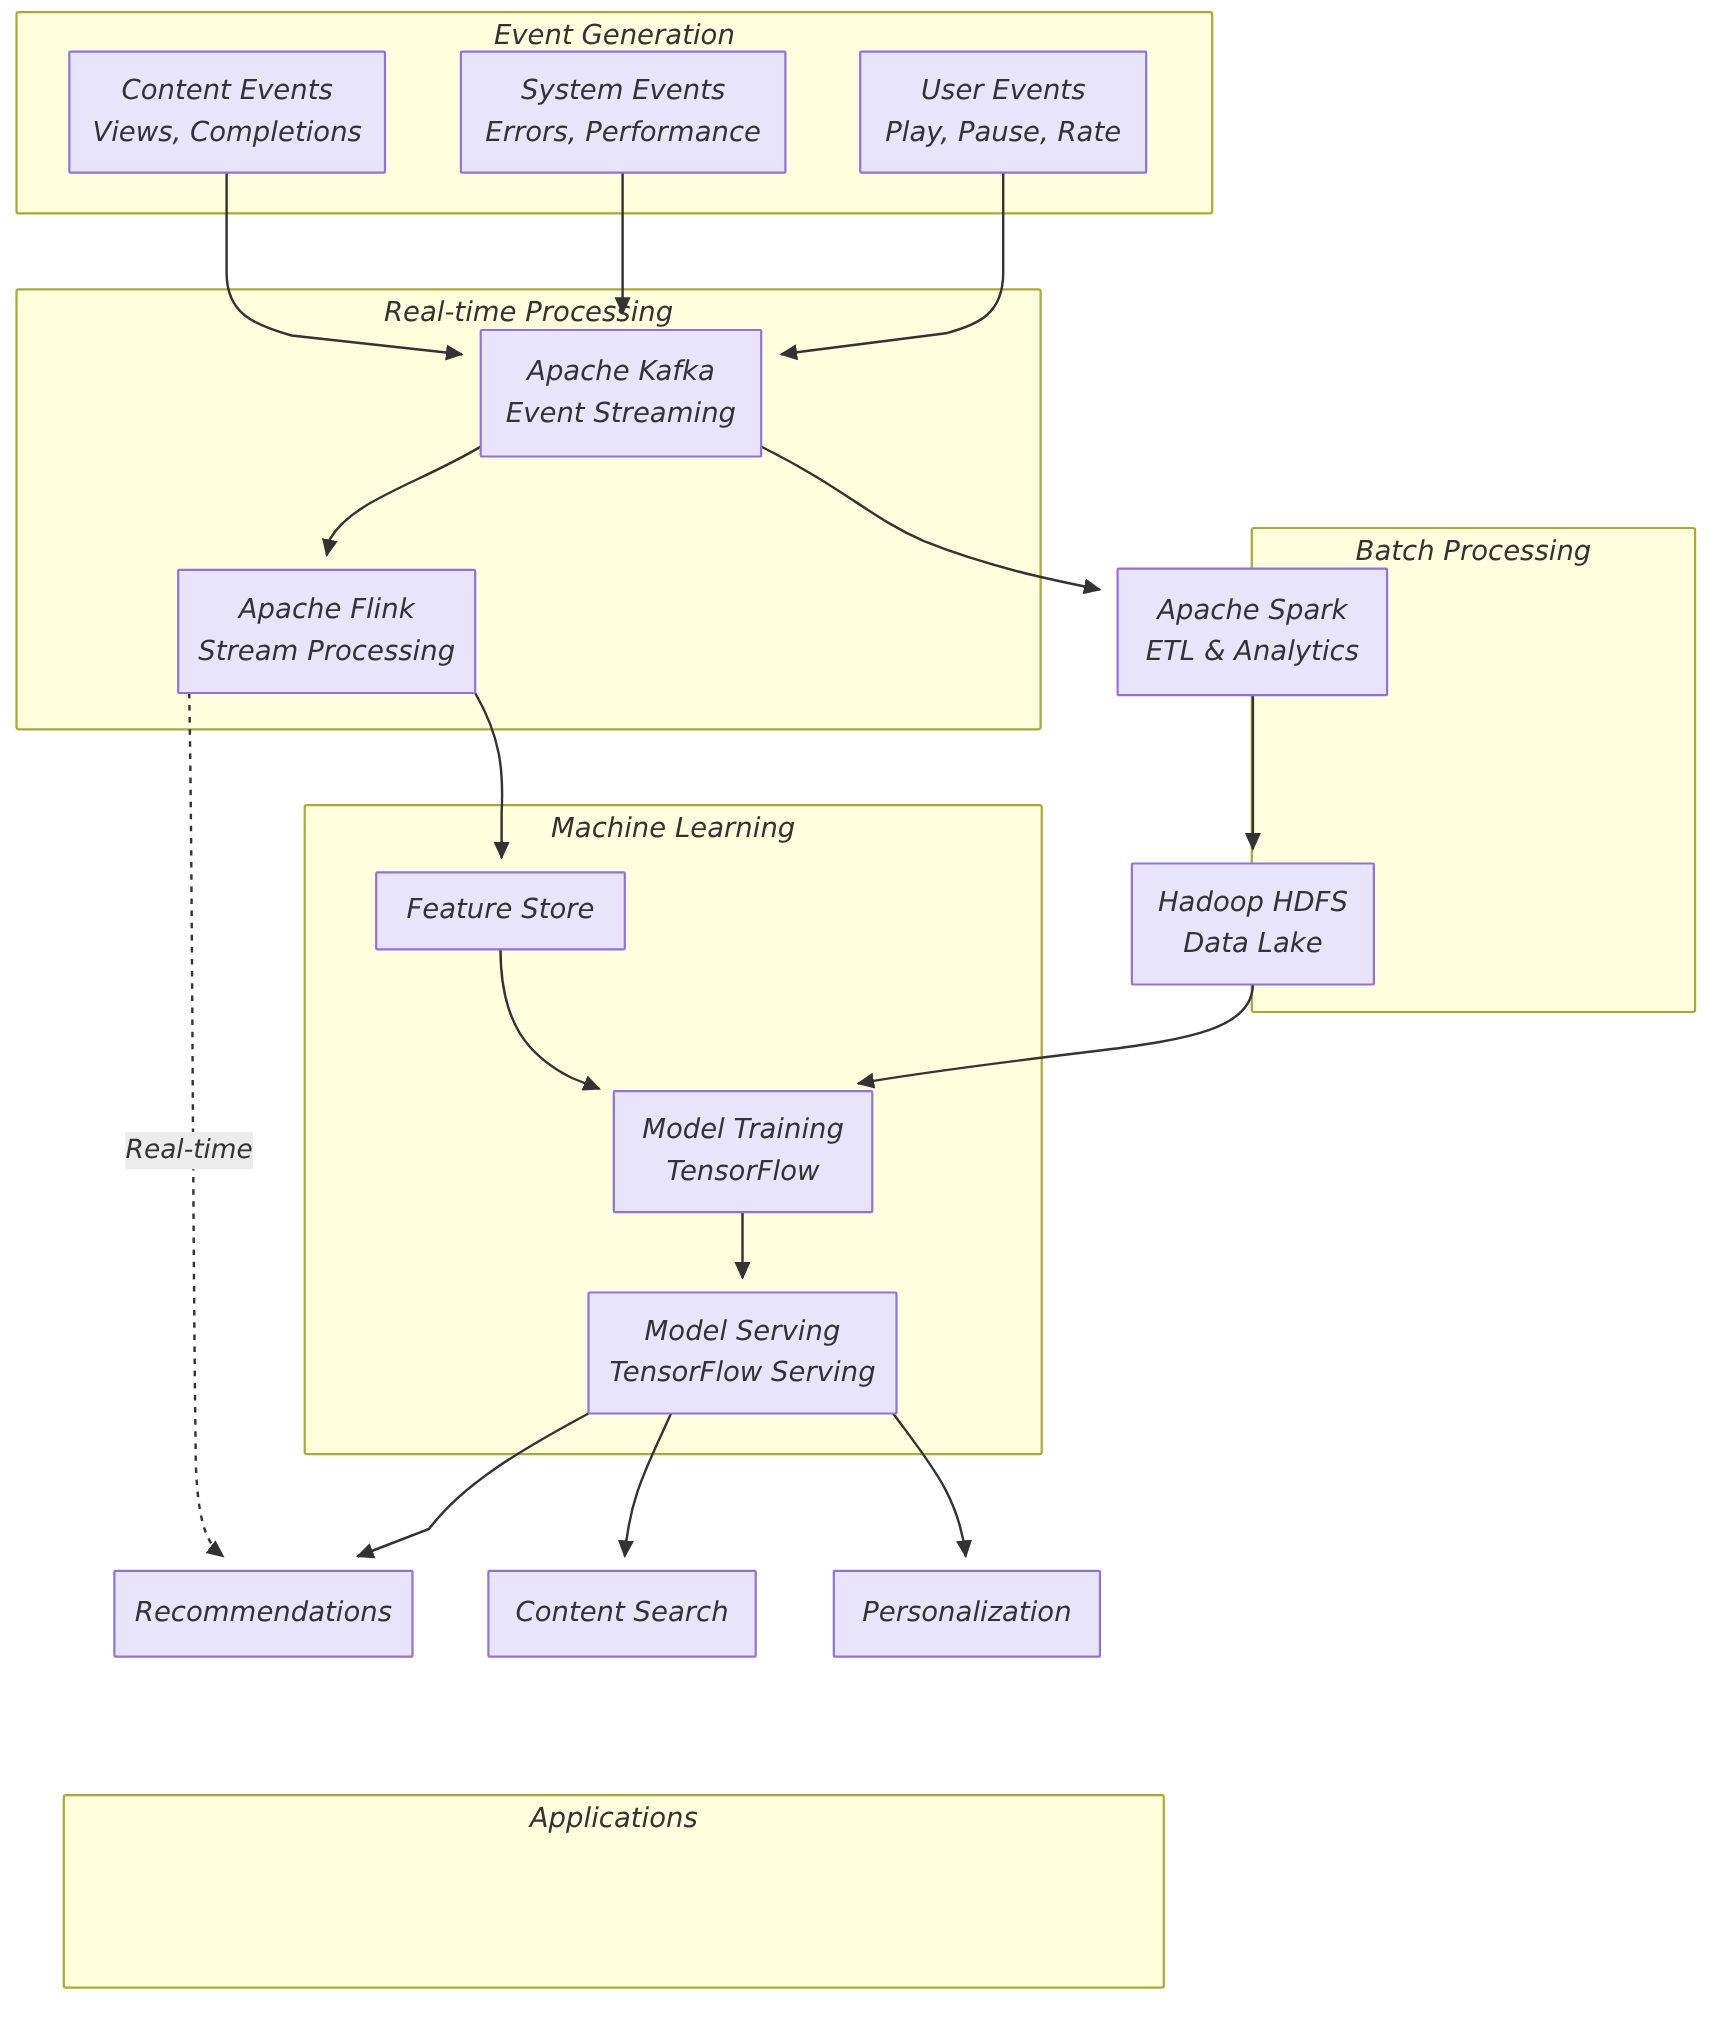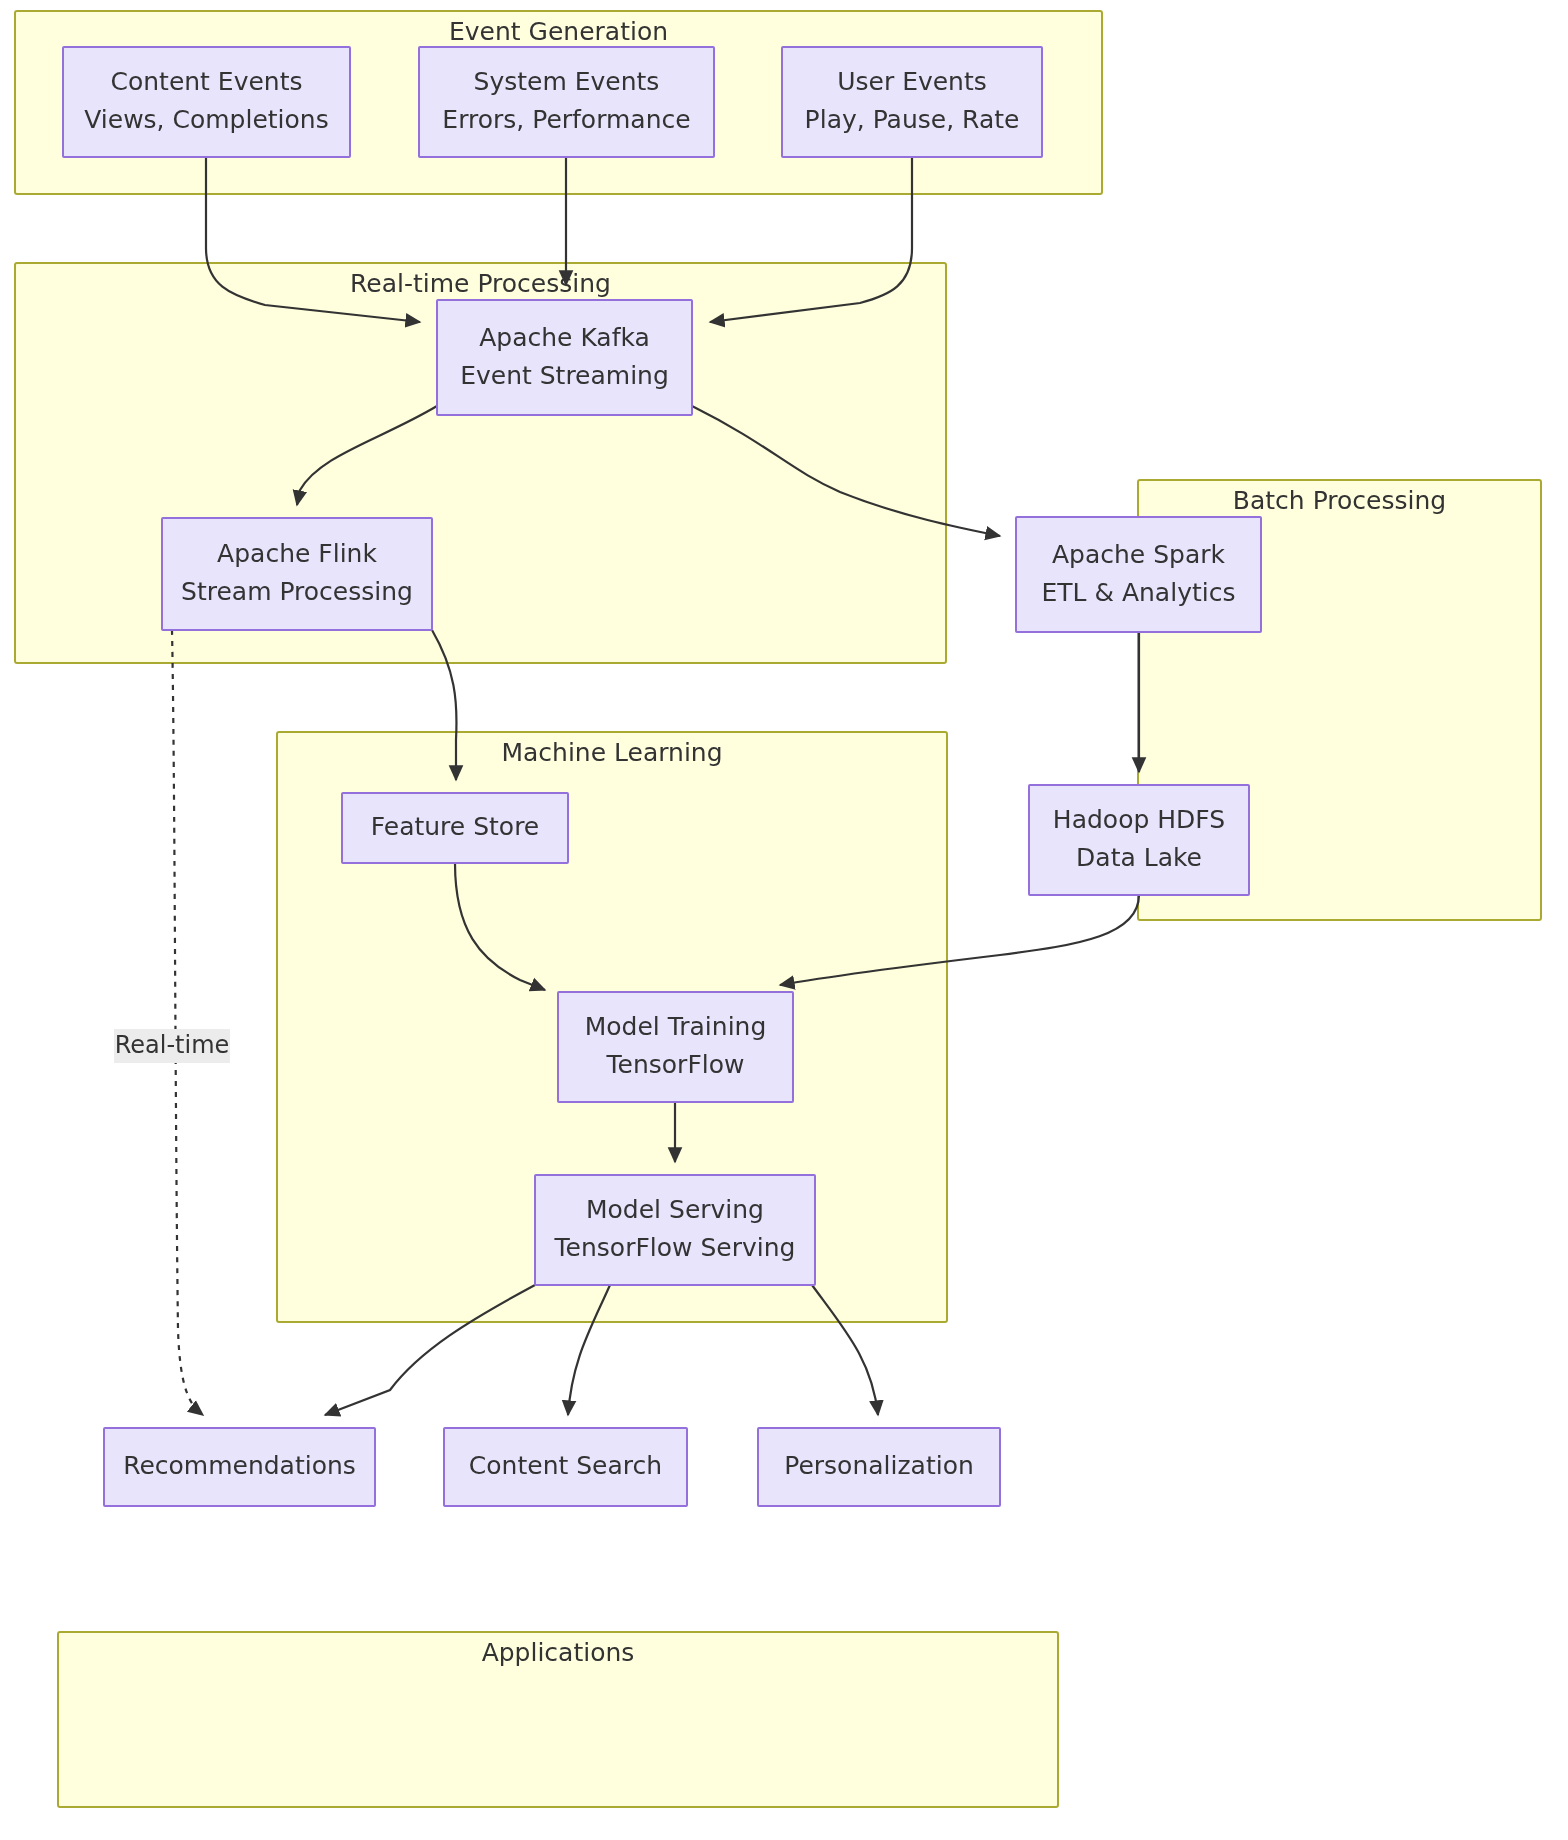--- a/index.html
+++ b/index.html
@@ -10,20 +10,21 @@
   body {
     width: 1568px;
     height: 1840px;
     font-family: "DejaVu Sans", sans-serif;
     overflow: hidden;
   }
   #diagram-root {
     position: relative;
     width: 1280px;
     height: 1840px;
+    font-style: italic;
   }
   svg#flow {
     position: absolute;
     top: 0;
     left: 0;
     width: 1568px;
     height: 1840px;
     display: block;
   }
   .cluster-rect {

